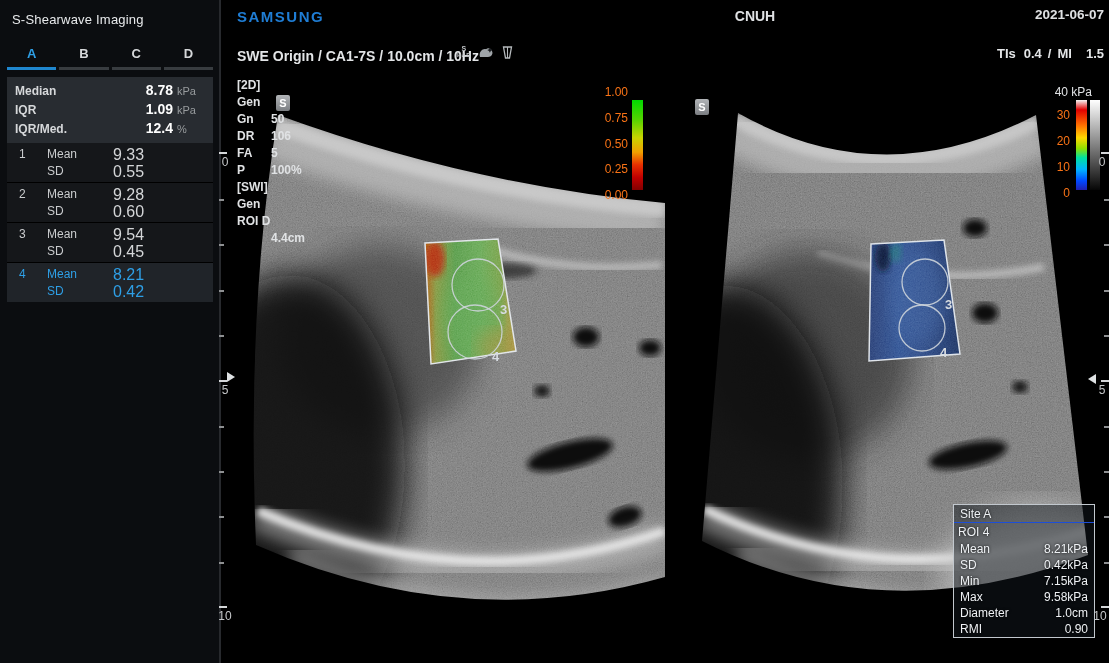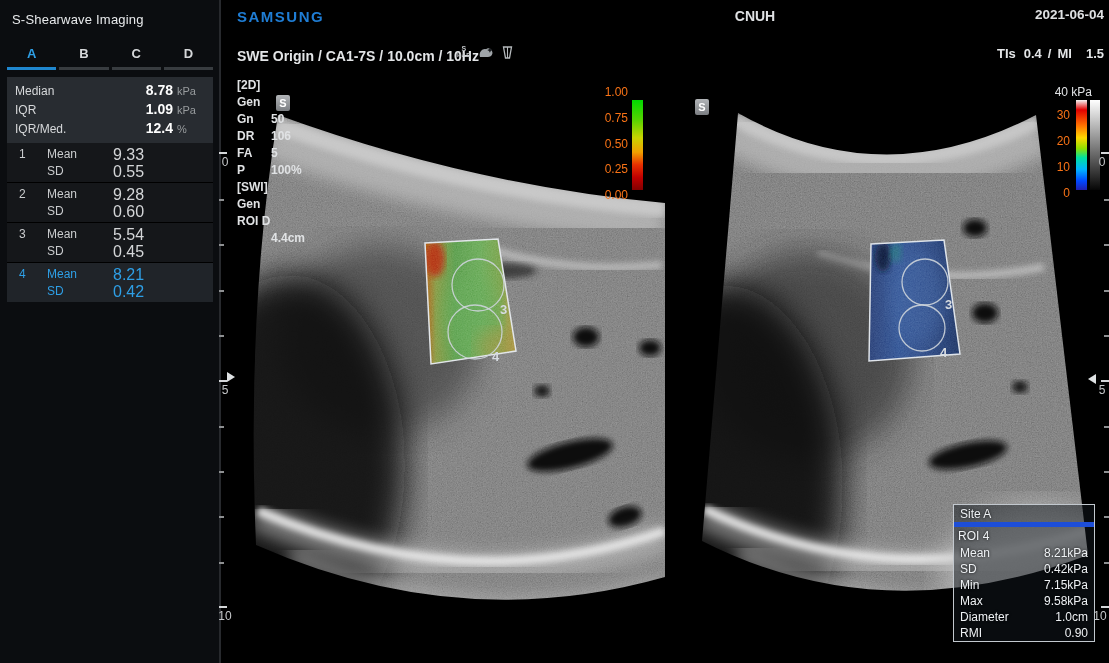--- a/index.html
+++ b/index.html
@@ -7,21 +7,21 @@
     font-family:"Liberation Sans",sans-serif;-webkit-font-smoothing:antialiased;}
   
   .sidebar{position:absolute;left:0;top:0;width:219px;height:663px;background:#0b0d10;}
   .sidebar-title{position:absolute;left:12px;top:12px;font-size:13px;color:#e8eaec;letter-spacing:.2px;}
   .tabs{position:absolute;left:7px;top:46px;width:206px;display:flex;gap:3px;}
   .tab{flex:1;text-align:center;font-size:13px;font-weight:bold;color:#d6d8da;padding-bottom:6px;
        border-bottom:3px solid #383c40;cursor:pointer;}
   .tab.active{color:#2e9fe6;border-bottom-color:#1f87cf;}
   .summary{position:absolute;left:7px;top:77px;width:190px;background:#282c31;padding:5px 8px 5px 8px;}
   .sum-row{display:flex;align-items:baseline;height:19px;}
-  .sum-label{font-size:12px;color:#d6d8da;}
+  .sum-label{font-size:12px;color:#d6d8da;font-weight:bold;}
   .sum-spacer{flex:1;}
   .sum-value{font-size:14px;font-weight:bold;color:#fdfdfd;}
   .sum-unit{width:28px;font-size:11px;color:#989c9e;padding-left:4px;}
   .roi-rows{position:absolute;left:7px;top:143px;width:206px;}
   .roi-row{display:grid;grid-template-columns:40px 66px 1fr;background:#15171a;
            border-top:1px solid #000;padding:3px 0 2px 0;cursor:pointer;}
   .roi-row:first-child{border-top:none;}
   .roi-idx{grid-row:span 2;padding-left:12px;font-size:12px;color:#caccce;line-height:17px;}
   .roi-cell{font-size:12px;color:#caccce;line-height:17px;}
   .roi-val{font-size:16px;color:#d4d6d8;line-height:17px;}
@@ -57,21 +57,21 @@
   .tickm{position:absolute;width:5px;height:2px;background:#8e9092;z-index:6;}
   .ruler-num{position:absolute;width:16px;text-align:center;font-size:12px;color:#c6c8ca;z-index:6;}
   .arrow-r{position:absolute;width:0;height:0;border-top:5px solid transparent;border-bottom:5px solid transparent;
            border-left:8px solid #dfe2e4;z-index:7;}
   .arrow-l{position:absolute;width:0;height:0;border-top:5px solid transparent;border-bottom:5px solid transparent;
            border-right:8px solid #dfe2e4;z-index:7;}
   
   .site-table{position:absolute;left:953px;top:504px;width:140px;z-index:8;
     background:rgba(18,24,30,.5);border:1px solid #c2c8ce;color:#eef1f4;font-size:12px;
     text-shadow:0 0 3px rgba(0,0,0,.9);}
-  .site-title{padding:2px 6px 1px 6px;border-bottom:5px solid #1d4ed8;}
+  .site-title{padding:2px 6px 1px 6px;border-bottom:1px solid #1d4ed8;}
   .site-sub{padding:1px 4px;line-height:16px;}
   .site-row{display:flex;justify-content:space-between;padding:0 6px;line-height:16px;}
 </style>
 </head>
 <body>
 
 <div id="screen">
 
   <div class="sidebar">
     <div class="sidebar-title">S-Shearwave Imaging</div>
@@ -112,39 +112,39 @@
       <div class="roi-row">
         <div class="roi-idx">2</div>
         <div class="roi-cell">Mean</div>
         <div class="roi-val">9.28</div>
         <div class="roi-cell">SD</div>
         <div class="roi-val">0.60</div>
       </div>
       <div class="roi-row">
         <div class="roi-idx">3</div>
         <div class="roi-cell">Mean</div>
-        <div class="roi-val">5.54</div>
+        <div class="roi-val">9.54</div>
         <div class="roi-cell">SD</div>
         <div class="roi-val">0.45</div>
       </div>
       <div class="roi-row selected">
         <div class="roi-idx">4</div>
         <div class="roi-cell">Mean</div>
         <div class="roi-val">8.21</div>
         <div class="roi-cell">SD</div>
         <div class="roi-val">0.42</div>
       </div>
     </div>
   </div>
   <div class="v-divider"></div>
 
   <div class="logo">SAMSUNG</div>
   <div class="hospital">CNUH</div>
   <div class="datetime">
-    <div>2021-06-04</div>
+    <div>2021-06-07</div>
   </div>
   <div class="exposure">
     <span>TIs</span><span class="sp1">0.4</span><span class="sp2">/</span><span class="sp3">MI</span><span class="sp4">1.5</span>
   </div>
   <div class="preset">SWE Origin / CA1-7S / 10.0cm / 10Hz</div>
   <div class="preset-icons">
     <div class="har-icon">
       <div class="t">S</div>
       <div class="b">HAR</div>
     </div>

